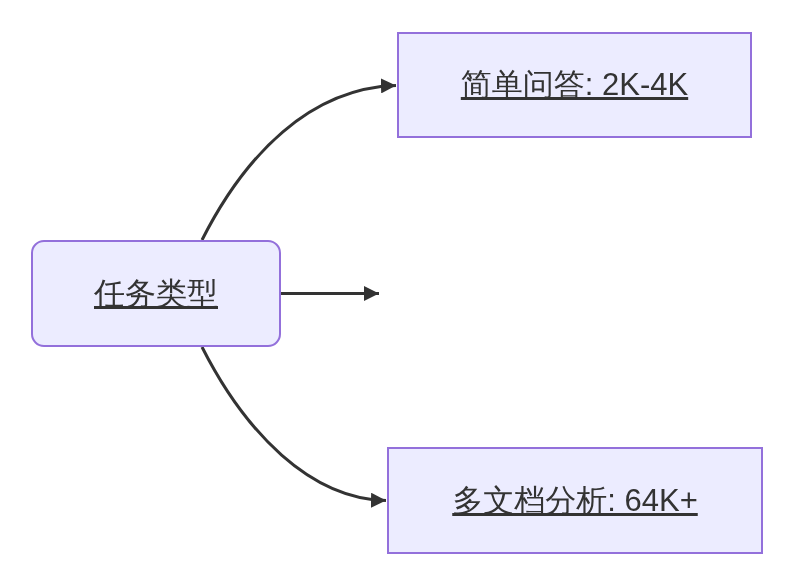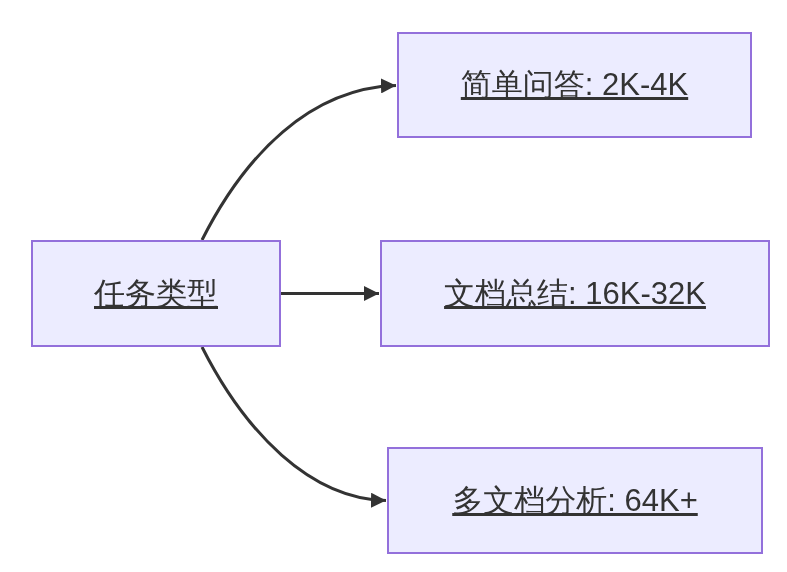--- a/index.html
+++ b/index.html
@@ -40,21 +40,21 @@
     justify-content: center;
     background: var(--node-fill);
     border: 2px solid var(--node-border);
     color: var(--text);
     font-size: 31px;
     line-height: 1.2;
     text-align: center;
     white-space: nowrap;
     text-decoration: underline;
   }
-  .node-root   { left: 31px;  top: 240px; width: 250px; height: 107px; }
+  .node-root   { left: 31px;  top: 240px; width: 250px; height: 107px; border-radius: 13px; }
   .node-top    { left: 397px; top: 32px;  width: 355px; height: 106px; }
   .node-middle { left: 380px; top: 240px; width: 390px; height: 107px; }
   .node-bottom { left: 387px; top: 447px; width: 376px; height: 107px; }
 </style>
 </head>
 <body>
 
 <div class="canvas">
 
   <svg class="edge-layer" viewBox="0 0 787 572" xmlns="http://www.w3.org/2000/svg">
@@ -69,21 +69,18 @@
   </svg>
 
   <div class="node node-root">
     <span>任务类型</span>
   </div>
 
   <div class="node node-top">
     <span>简单问答: 2K-4K</span>
   </div>
 
-  <div class="node node-middle">
-    <span>文档总结: 16K-32K</span>
-  </div>
 
   <div class="node node-bottom">
     <span>多文档分析: 64K+</span>
   </div>
 
 </div>
 
 </body></html>

